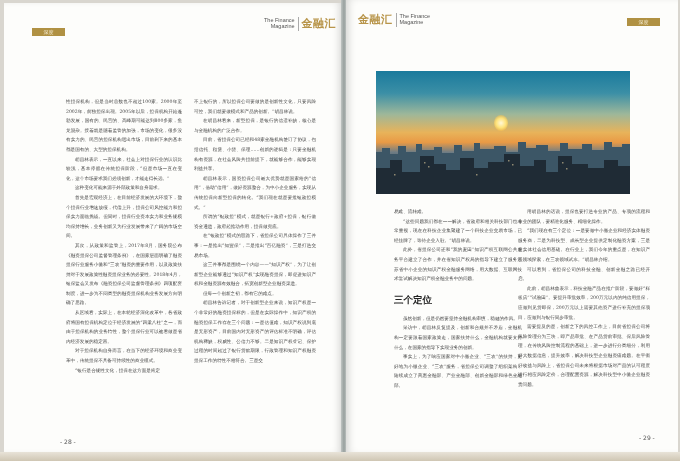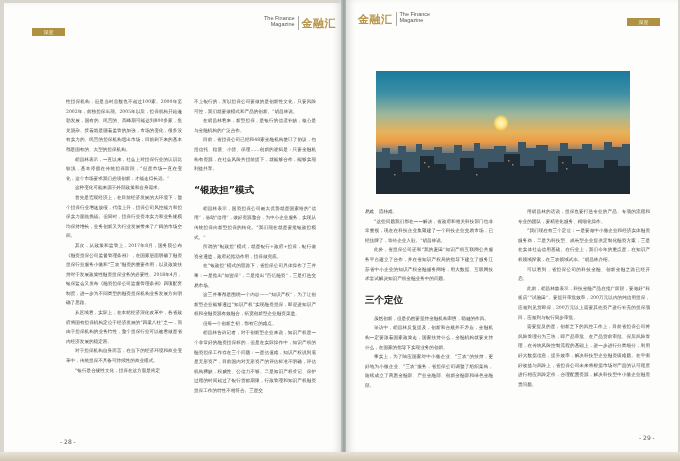--- a/index.html
+++ b/index.html
@@ -3,21 +3,21 @@
 <meta charset="utf-8">
 <style>
   html,body{margin:0;padding:0;}
   body{width:680px;height:461px;background:#d9d6cf;position:relative;overflow:hidden;font-family:"DejaVu Serif",serif;}
   .page{position:absolute;background:#fdfdfb;overflow:hidden;}
   #left{left:4px;top:3px;width:338px;height:450px;box-shadow:inset -6px 0 8px -4px rgba(0,0,0,0.18);}
   #right{left:346px;top:0px;width:332px;height:453px;box-shadow:inset 6px 0 8px -4px rgba(0,0,0,0.18);}
   .spine{position:absolute;left:341px;top:0;width:6px;height:461px;background:linear-gradient(to right,#bfc4c2,#98a09e,#c9cdcb);}
   .bottom-edge{position:absolute;left:0;top:452px;width:680px;height:9px;background:linear-gradient(#e8e3d8,#cfc6b3);}
   .tag{position:absolute;background:#b09143;color:#f4ecd3;font-size:5px;text-align:center;line-height:8px;height:8px;font-family:"DejaVu Sans",sans-serif;}
-  .masthead{position:absolute;display:flex;gap:3px;}
+  .masthead{position:absolute;display:flex;align-items:center;gap:3px;}
   .mh-en{font-family:"Liberation Sans",sans-serif;font-size:5.5px;line-height:5.5px;color:#555;}
   .mh-cn{font-family:"DejaVu Sans",sans-serif;font-size:11px;color:#b8954a;font-weight:bold;letter-spacing:0.5px;}
   .mh-bar{width:1px;height:14px;background:#aaa;}
   .col{position:absolute;font-size:4.6px;line-height:9.6px;color:#444;text-align:justify;}
   .col p{margin:0;text-indent:9px;}
   .col p.noindent{text-indent:0;}
   .col h2{font-family:"DejaVu Sans",sans-serif;font-size:9.5px;font-weight:bold;color:#222;margin:10px 0 8px 0;line-height:12px;}
   .pageno{position:absolute;font-size:6px;color:#555;font-family:"DejaVu Sans",sans-serif;}
   .photo{position:absolute;left:30px;top:71px;width:254px;height:123px;overflow:hidden;
     background:linear-gradient(to bottom,#1a7a9c 0%,#3b8fa6 18%,#9db79a 35%,#e8b35a 50%,#e99a45 58%,#6f7d85 66%,#2c3e4a 80%,#1c2630 100%);}
@@ -46,21 +46,20 @@
     <p>其次，从政策和监管上，2017年8月，国务院公布《融资担保公司监督管理条例》，在国家层面明确了融资担保行业服务小微和“三农”融资的重要作用，以及政策扶持对于发展政策性融资担保业务的必要性。2018年4月，银保监会又发布《融资担保公司监督管理条例》四项配套制度，进一步为不同类型的融资担保机构业务发展方向明确了思路。</p>
     <p>从区域看，实际上，在本轮经济深化改革中，各省政府将国有担保机构定位于经济发展的“四梁八柱”之一，而由于担保机构的业务特性，整个担保行业可以被看做是省内经济发展的稳定器。</p>
     <p>对于担保机构自身而言，在当下的经济环境和商业变革中，传统担保不具备可持续性的商业模式。</p>
     <p>“银行是合规性文化，担保在这方面是肯定</p>
   </div>
 
   <div class="col" style="left:190px;top:94px;width:122px;">
     <p class="noindent">不上银行的，所以担保公司要做的是创新性文化，只要风险可控，我们就要做模式和产品的创新。”胡昌林说。</p>
     <p>在胡昌林看来，新型担保，是银行的信遗补缺，核心是与金融机构的广泛合作。</p>
     <p>目前，省担保公司已经和48家金融机构签订了协议，包括信托、租赁、小贷、保理……创新的逻辑是：只要金融机构有资源，在社会风险共担前提下，就能够合作，能够实现利益共享。</p>
-    <h2>“银政担”模式</h2>
     <p>胡昌林表示，国资担保公司最大优势就是国家给的“信用”，借助“信用”，做好资源整合，为中小企业服务，实现从传统担保向新型担保的转化。“我们现在就是要推银政担模式。”</p>
     <p>所谓的“银政担”模式，就是银行+政府+担保，银行做资金通道，政府起推动作用，担保做兜底。</p>
     <p>在“银政担”模式的思路下，省担保公司具体操作了三件事：一是推出“知豐保”，二是推出“百亿融资”，三是打造交易市场。</p>
     <p>这三件事都是围绕一个内容——“知识产权”，为了让创新型企业能够通过“知识产权”实现融资担保，即促进知识产权和金融资源有效融合，拓宽创新型企业融资渠道。</p>
     <p>但每一个创新之初，都有它的难点。</p>
     <p>胡昌林告诉记者，对于创新型企业来说，知识产权是一个非常好的融资担保标的，但是在实际操作中，知识产权的融资担保工作存在三个问题：一是估值难，知识产权说到底是无形资产，目前国内对无形资产的评估标准不明确，评估机构稀缺，权威性、公信力不够。二是知识产权登记、保护过程的时间超过了银行贷款期限，行政管理和知识产权融资担保工作的特性不相符合。三是交</p>
   </div>
 
   <div class="pageno" style="left:56px;top:435px;">- 28 -</div>
 </div>
@@ -89,21 +88,21 @@
         <rect x="132" y="26" width="1.5" height="1.5"></rect>
           <rect x="136" y="30" width="1.5" height="1.5"></rect>
         <rect x="186" y="28" width="1.5" height="1.5"></rect>
           <rect x="190" y="34" width="1.5" height="1.5"></rect>
         <rect x="18" y="40" width="1.5" height="1.5"></rect>
           <rect x="100" y="40" width="1.5" height="1.5"></rect>
       </g>
     </svg>
   </div>
 
-  <div class="col" style="left:19px;top:207px;width:128px;">
+  <div class="col" style="left:48px;top:207px;width:128px;">
     <p class="noindent">易难、流转难。</p>
     <p>“这些问题我们都在一一解决，省政府和相关科技部门也非常重视，现在在科技企业集聚建了一个科技企业交易市场，已经挂牌了，等待企业入驻。”胡昌林说。</p>
     <p>此外，省担保公司还和“我的麦田”知识产权互联网公共服务平台建立了合作，并在省知识产权局的指导下建立了服务江苏省中小企业的知识产权金融服务网络，用大数据、互联网技术尝试解决知识产权金融业务中的问题。</p>
     <h2>三个定位</h2>
     <p>虽然创新，但是仍然要坚持金融机构审慎，稳健的作风。</p>
     <p>采访中，胡昌林反复提及，创新和合规并不矛盾，金融机构一定要跟着国家政策走，国家扶持什么，金融机构就要支持什么，在国家的指导下实现业务的创新。</p>
     <p>事实上，为了响应国家对中小微企业、“三农”的扶持，更好地为小微企业、“三农”服务，省担保公司调整了组织架构，陆续成立了普惠金融部、产业金融部、创新金融部和绿色金融部。</p>
   </div>
 
   <div class="col" style="left:172px;top:207px;width:132px;">

